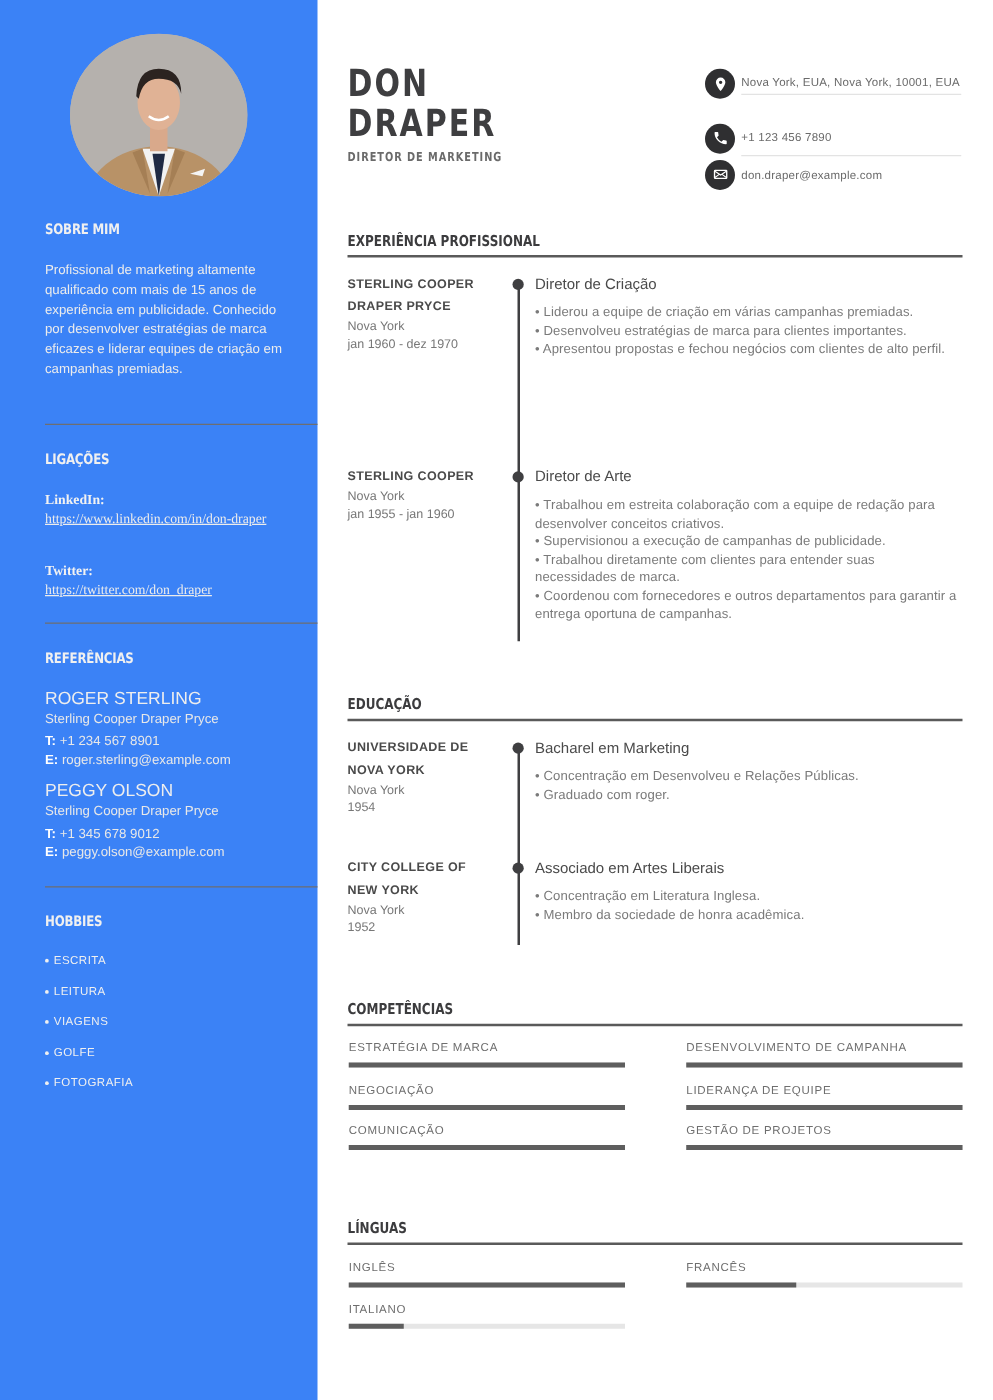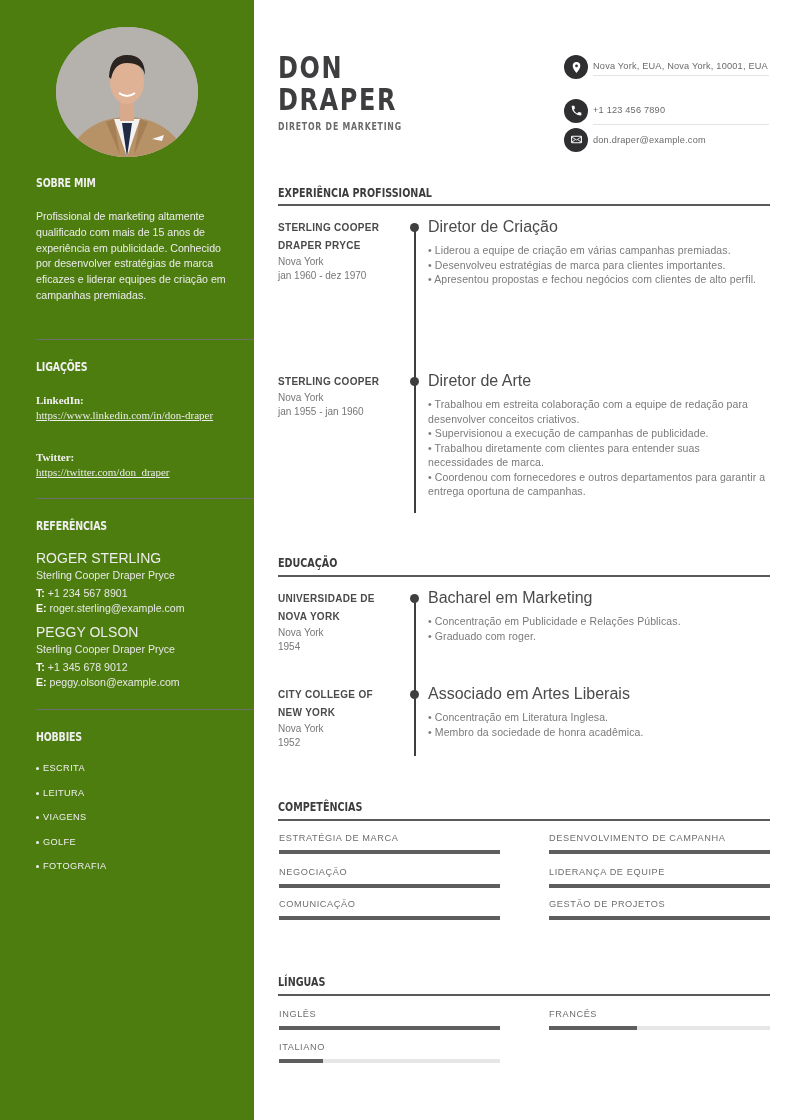--- a/index.html
+++ b/index.html
@@ -1,21 +1,21 @@
 <!DOCTYPE html>
 <html><head>
   <meta charset="utf-8">
   <style>
     * { box-sizing: border-box; margin: 0; padding: 0; }
     html, body { width: 794px; height: 1120px; background: #ffffff; overflow: hidden; }
     body { position: relative; font-family: "Liberation Sans", sans-serif; color: #555; }
 
     .sidebar {
       position: absolute; left: 0; top: 0; width: 254px; height: 1120px;
-      background: #4d7c0f; color: #f2f2f2;
+      background: #3b82f6; color: #f2f2f2;
     }
     .photo {
       position: absolute; left: 56px; top: 27px; width: 142px; height: 130px;
       border-radius: 50%; background: #b9b6b2; overflow: hidden;
     }
     .photo svg { width: 100%; height: 100%; display: block; }
 
     .side-heading {
       position: absolute; left: 36px;
       font-family: "DejaVu Sans", sans-serif; font-weight: bold;
@@ -84,21 +84,21 @@
     .section-rule { position: absolute; left: 278px; width: 492px; height: 1.5px; background: #5a5a5a; }
 
     .timeline-line { position: absolute; left: 414px; width: 1.5px; background: #3f3f41; }
     .tl-entry { position: absolute; left: 278px; width: 492px; }
     .tl-org {
       position: absolute; left: 0; top: 0; width: 120px;
       font-size: 10px; font-weight: bold; letter-spacing: 0.3px; line-height: 18px; color: #4a4a4a;
     }
     .tl-meta { font-size: 10px; line-height: 13.5px; color: #777; font-weight: normal; letter-spacing: 0; }
     .tl-dot { position: absolute; left: 132px; top: 4px; width: 9px; height: 9px; border-radius: 50%; background: #3f3f41; }
-    .tl-role { position: absolute; left: 150px; top: 0; font-size: 16px; color: #4a4a4a; line-height: 16px; }
+    .tl-role { position: absolute; left: 150px; top: 0; font-size: 12px; color: #4a4a4a; line-height: 16px; }
     .tl-bullets { position: absolute; left: 150px; top: 24px; width: 340px; list-style: none; }
     .tl-bullets li { font-size: 10.5px; line-height: 14.5px; color: #7a7a7a; letter-spacing: 0.1px; }
 
     .skill { position: absolute; width: 221px; }
     .skill-label { font-size: 9.2px; letter-spacing: 0.6px; color: #6e6e6e; line-height: 12px; }
     .skill-bar { margin-top: 6px; height: 3.5px; background: #e6e6e6; position: relative; }
     .skill-fill { position: absolute; left: 0; top: 0; bottom: 0; background: #5e5e5e; }
   </style>
 </head>
 <body>
@@ -252,21 +252,21 @@
 <div class="tl-entry" style="top:590px;">
   <div class="tl-org">
     <div>UNIVERSIDADE DE</div>
     <div>NOVA YORK</div>
     <div class="tl-meta">Nova York</div>
     <div class="tl-meta">1954</div>
   </div>
   <span class="tl-dot"></span>
   <div class="tl-role">Bacharel em Marketing</div>
   <ul class="tl-bullets">
-    <li>• Concentração em Publicidade e Relações Públicas.</li>
+    <li>• Concentração em Desenvolveu e Relações Públicas.</li>
     <li>• Graduado com roger.</li>
   </ul>
 </div>
 
 <div class="tl-entry" style="top:686px;">
   <div class="tl-org">
     <div>CITY COLLEGE OF</div>
     <div>NEW YORK</div>
     <div class="tl-meta">Nova York</div>
     <div class="tl-meta">1952</div>

